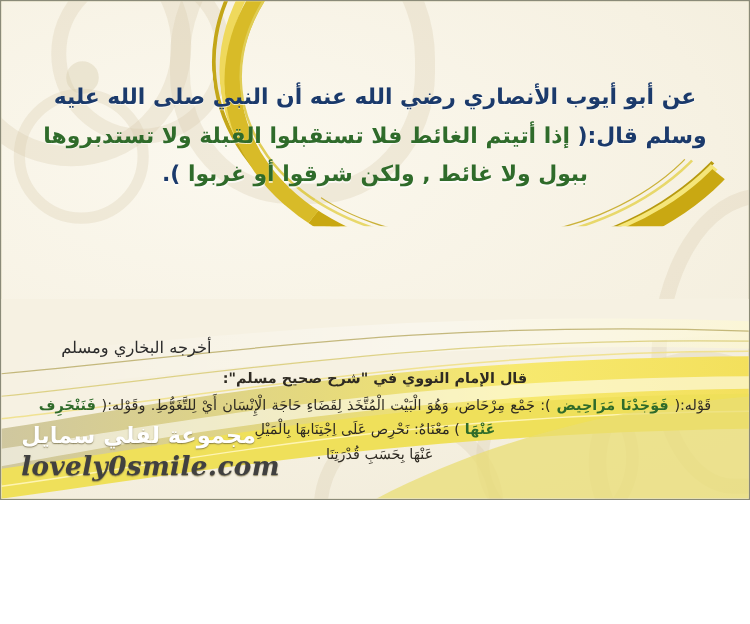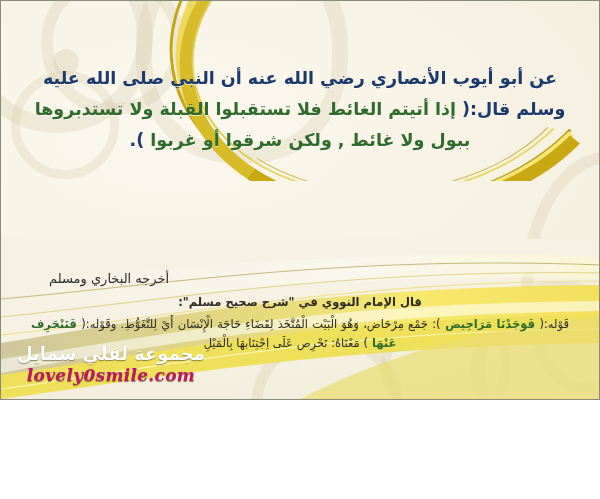--- a/index.html
+++ b/index.html
@@ -161,26 +161,26 @@
     font-size: 18px;
     font-weight: bold;
     color: #ffffff;
     text-shadow: 0 1px 1px rgba(110,100,60,0.75);
     letter-spacing: 1px;
     margin-bottom: 1px;
   }
   .watermark .en {
     display: block;
     direction: ltr;
-    text-align: center;
+    text-align: right;
     font-family: "DejaVu Serif", "Liberation Serif", serif;
     font-style: italic;
-    font-size: 17px;
-    font-weight: bold;
-    color: #be185d;
+    font-size: 21px;
+    font-weight: bold;
+    color: #404040;
     text-shadow: 0 1px 1px rgba(110,100,60,0.8);
     letter-spacing: 0.3px;
   }
 </style>
 </head>
 <body>
 
 <div class="card">
 
   <div class="bg-base"></div>
@@ -234,20 +234,21 @@
   <div class="hadith">
     <span>عن أبو أيوب الأنصاري رضي الله عنه أن النبي صلى الله عليه وسلم قال:(</span><span class="green"> إذا أتيتم الغائط فلا تستقبلوا القبلة ولا تستدبروها ببول ولا غائط , ولكن شرقوا أو غربوا </span><span>).</span>
   </div>
 
 
   <div class="takhrij">أخرجه البخاري ومسلم</div>
 
   <div class="sharh">
     <span class="head">قال الإمام النووي في "شرح صحيح مسلم":</span>
     <span class="body"><span>قَوْله:(</span><span class="green"> فَوَجَدْنَا مَرَاحِيض </span><span> ): جَمْع مِرْحَاض، وَهُوَ الْبَيْت الْمُتَّخَذ لِقَضَاءِ حَاجَة الْإِنْسَان أَيْ لِلتَّغَوُّطِ. وقَوْله:(</span><span class="green"> فَنَنْحَرِف عَنْهَا </span><span> ) مَعْنَاهُ: نَحْرِص عَلَى اِجْتِنَابهَا بِالْمَيْلِ</span></span>
+    <span class="last">عَنْهَا بِحَسَبِ قُدْرَتِنَا .</span>
   </div>
 
   <div class="watermark">
     <span class="ar">مجموعة لفلي سمايل</span>
     <span class="en">lovely0smile.com</span>
   </div>
 
 </div>
 
 </body></html>

